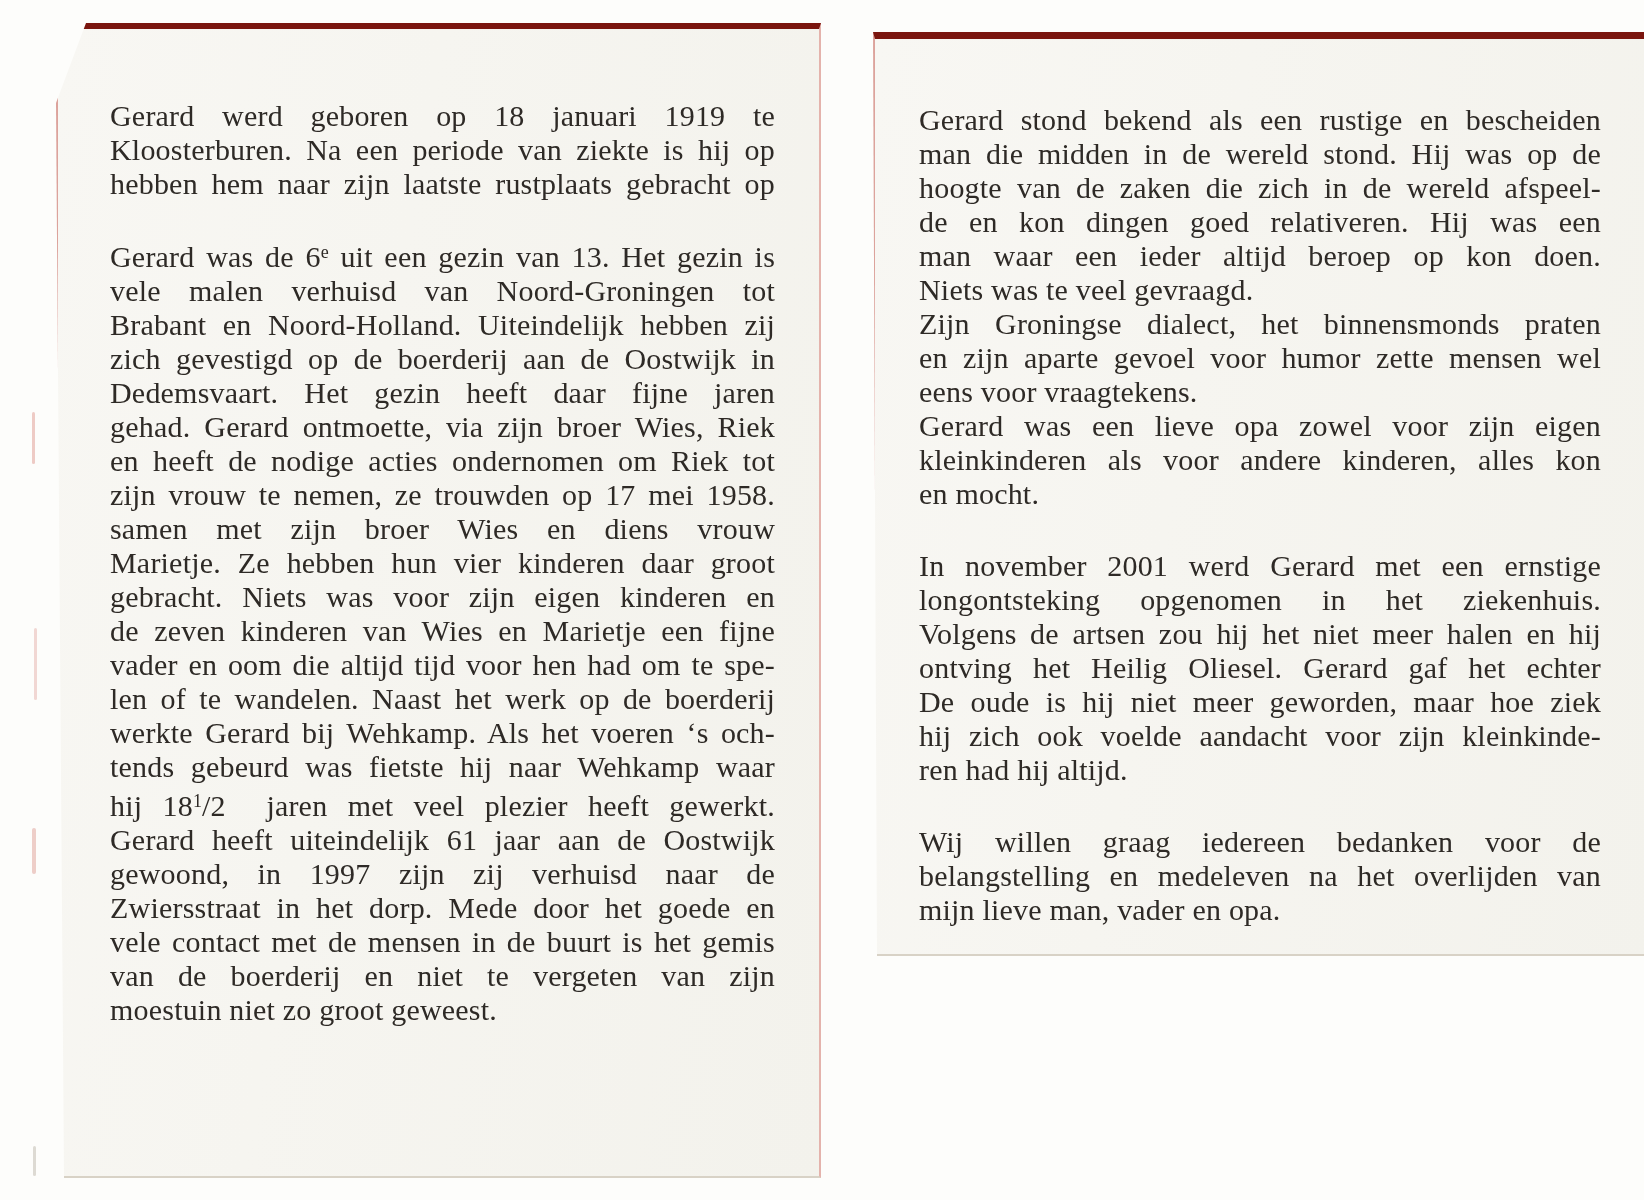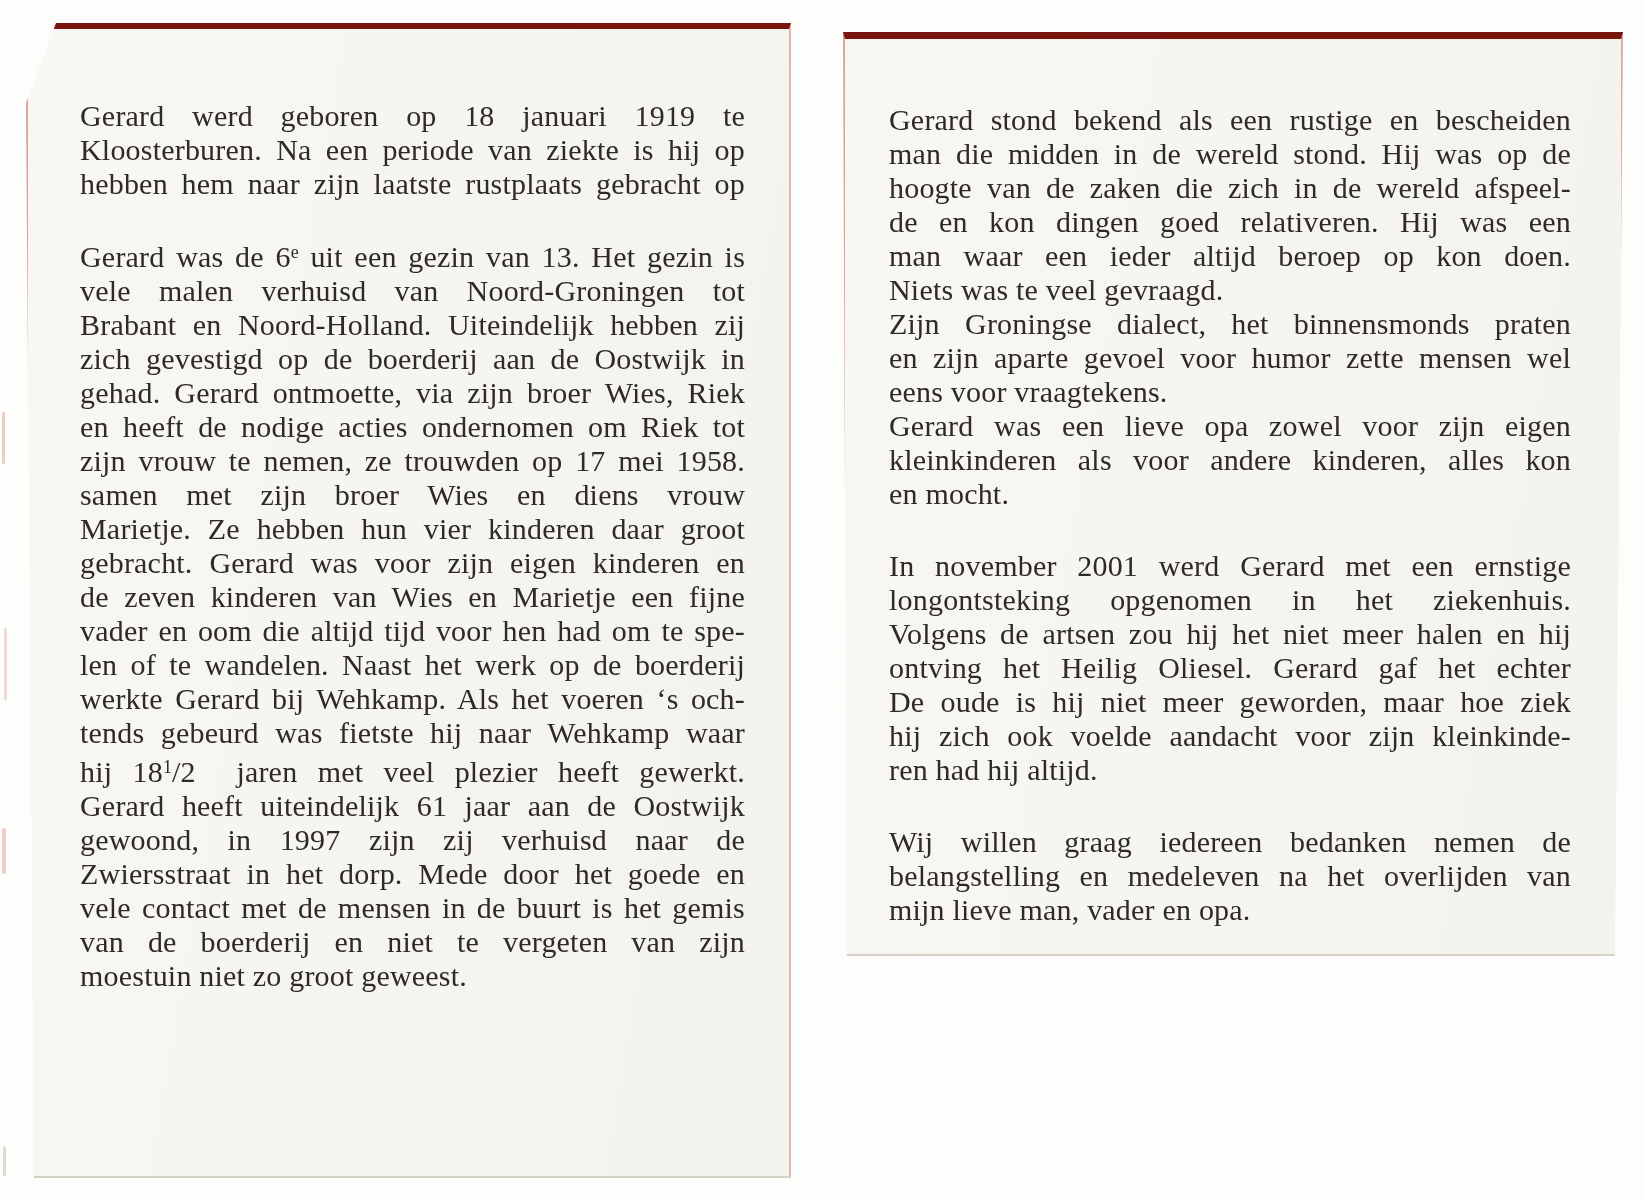--- a/index.html
+++ b/index.html
@@ -13,21 +13,21 @@
   }
   *{margin:0;padding:0;box-sizing:border-box;}
   html,body{width:1644px;height:1200px;}
   body{
     background:var(--background);
     font-family:"Liberation Serif","DejaVu Serif",serif;
     color:var(--text);
     position:relative;
     overflow:hidden;
   }
-  .scan{position:absolute;inset:0;}
+  .scan{position:absolute;inset:0;margin-left:30px;}
   .page{
     position:absolute;
     background:linear-gradient(100deg, #f8f7f3 0%, var(--paper) 40%, #f3f2ec 100%);
     border-top:6px solid var(--page-top-edge);
   }
   .page-left{
     left:26px;top:23px;width:765px;height:1155px;
     border-left:2px solid var(--page-side-edge);
     border-right:2px solid #e4b3ac;
     border-bottom:2px solid var(--page-bottom-edge);
@@ -96,26 +96,27 @@
         <div class="para">
           <div class="line j"><span>Gerard werd geboren op 18 januari 1919 te</span></div>
           <div class="line j"><span>Kloosterburen. Na een periode van ziekte is hij op</span></div>
           <div class="line j"><span>hebben hem naar zijn laatste rustplaats gebracht op</span></div>
         </div>
         <div class="para">
           <div class="line j"><span>Gerard was de 6</span><span class="sup">e</span><span> uit een gezin van 13. Het gezin is</span></div>
           <div class="line j"><span>vele malen verhuisd van Noord-Groningen tot</span></div>
           <div class="line j"><span>Brabant en Noord-Holland. Uiteindelijk hebben zij</span></div>
           <div class="line j"><span>zich gevestigd op de boerderij aan de Oostwijk in</span></div>
+          <div class="line j"><span>Dedemsvaart. Het gezin heeft daar fijne jaren</span></div>
           <div class="line j"><span>gehad. Gerard ontmoette, via zijn broer Wies, Riek</span></div>
           <div class="line j"><span>en heeft de nodige acties ondernomen om Riek tot</span></div>
           <div class="line j"><span>zijn vrouw te nemen, ze trouwden op 17 mei 1958.</span></div>
           <div class="line j"><span>samen met zijn broer Wies en diens vrouw</span></div>
           <div class="line j"><span>Marietje. Ze hebben hun vier kinderen daar groot</span></div>
-          <div class="line j"><span>gebracht. Gerard was voor zijn eigen kinderen en</span></div>
+          <div class="line j"><span>gebracht. Niets was voor zijn eigen kinderen en</span></div>
           <div class="line j"><span>de zeven kinderen van Wies en Marietje een fijne</span></div>
           <div class="line j"><span>vader en oom die altijd tijd voor hen had om te spe-</span></div>
           <div class="line j"><span>len of te wandelen. Naast het werk op de boerderij</span></div>
           <div class="line j"><span>werkte Gerard bij Wehkamp. Als het voeren ‘s och-</span></div>
           <div class="line j"><span>tends gebeurd was fietste hij naar Wehkamp waar</span></div>
           <div class="line j"><span>hij 18</span><span class="sup">1</span><span>/2&nbsp; jaren met veel plezier heeft gewerkt.</span></div>
           <div class="line j"><span>Gerard heeft uiteindelijk 61 jaar aan de Oostwijk</span></div>
           <div class="line j"><span>gewoond, in 1997 zijn zij verhuisd naar de</span></div>
           <div class="line j"><span>Zwiersstraat in het dorp. Mede door het goede en</span></div>
           <div class="line j"><span>vele contact met de mensen in de buurt is het gemis</span></div>
@@ -144,21 +145,21 @@
         <div class="para">
           <div class="line j"><span>In november 2001 werd Gerard met een ernstige</span></div>
           <div class="line j"><span>longontsteking opgenomen in het ziekenhuis.</span></div>
           <div class="line j"><span>Volgens de artsen zou hij het niet meer halen en hij</span></div>
           <div class="line j"><span>ontving het Heilig Oliesel. Gerard gaf het echter</span></div>
           <div class="line j"><span>De oude is hij niet meer geworden, maar hoe ziek</span></div>
           <div class="line j"><span>hij zich ook voelde aandacht voor zijn kleinkinde-</span></div>
           <div class="line"><span>ren had hij altijd.</span></div>
         </div>
         <div class="para">
-          <div class="line j"><span>Wij willen graag iedereen bedanken nemen de</span></div>
+          <div class="line j"><span>Wij willen graag iedereen bedanken voor de</span></div>
           <div class="line j"><span>belangstelling en medeleven na het overlijden van</span></div>
           <div class="line"><span>mijn lieve man, vader en opa.</span></div>
         </div>
         <div class="para">
           <div class="line"><span>Riek Feddema-Wencker, kinderen en kleinkinderen.</span></div>
         </div>
         <div class="para">
           <div class="line"><span>Dedemsvaart, 6 juni 2002</span></div>
         </div>
       </div>

